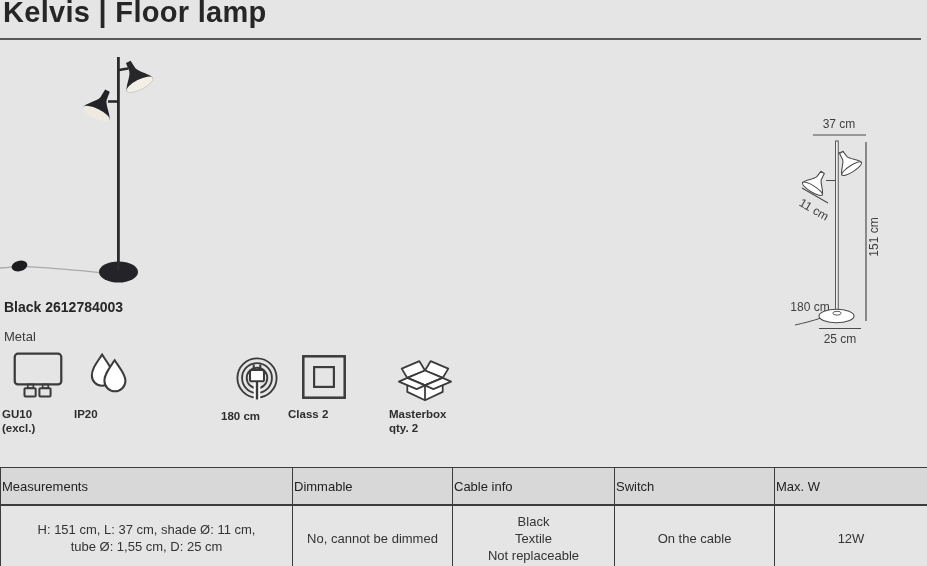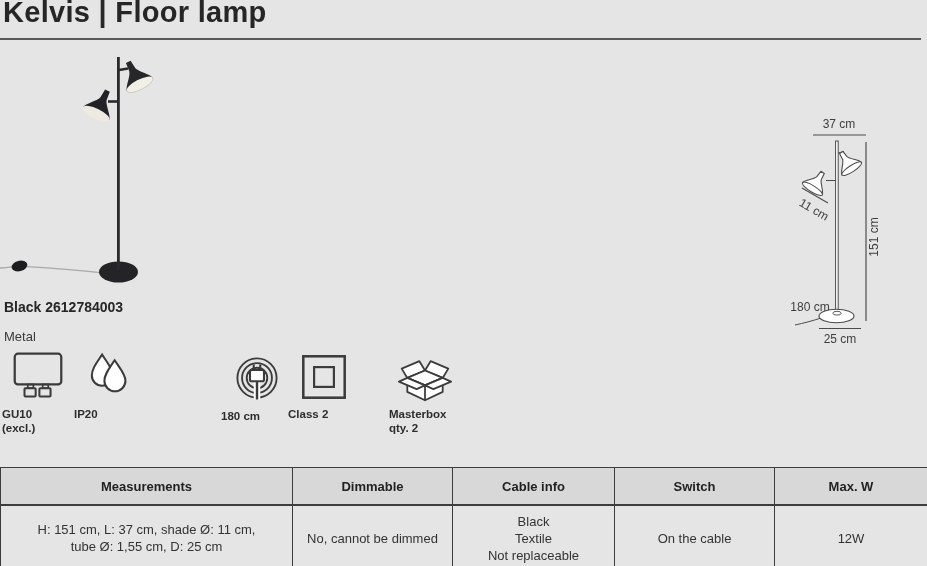--- a/index.html
+++ b/index.html
@@ -25,21 +25,21 @@
   .feature svg { display:block; margin:0 auto; }
   .feature-label { margin-top:3px; font-size:11.5px; font-weight:bold; color:#2d2d2d; line-height:14px; }
 
   .spec-table {
     position:absolute; left:0; top:467px; width:927px;
     border-collapse:collapse; table-layout:fixed;
     font-size:13px; color:#333333;
   }
   .spec-table th {
     background:#d8d8d8; border:1px solid #3c3c3c; border-bottom:2px solid #3c3c3c;
-    height:34px; font-size:13px; font-weight:bold; color:#222222; text-align:center;
+    height:34px; font-size:13px; font-weight:normal; color:#222222; text-align:left;
   }
   .spec-table td {
     border:1px solid #3c3c3c; height:60px; text-align:center; vertical-align:middle;
     line-height:17px; padding:2px 6px;
   }
 </style>
 </head>
 <body>
 
 <div class="page">

